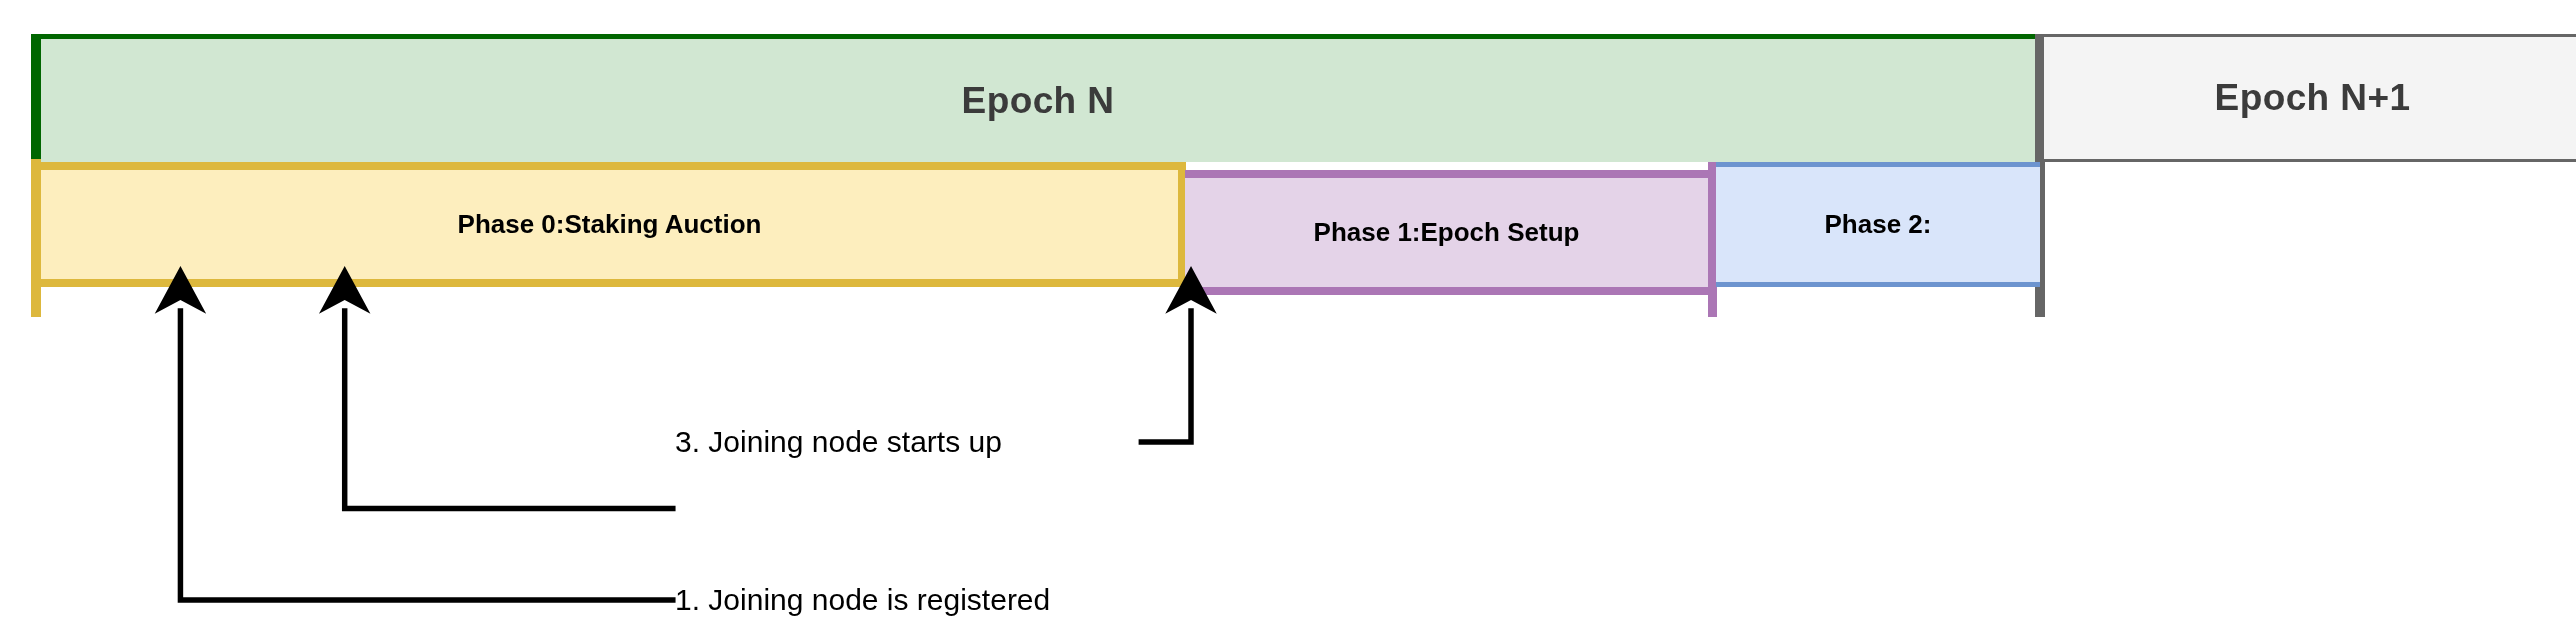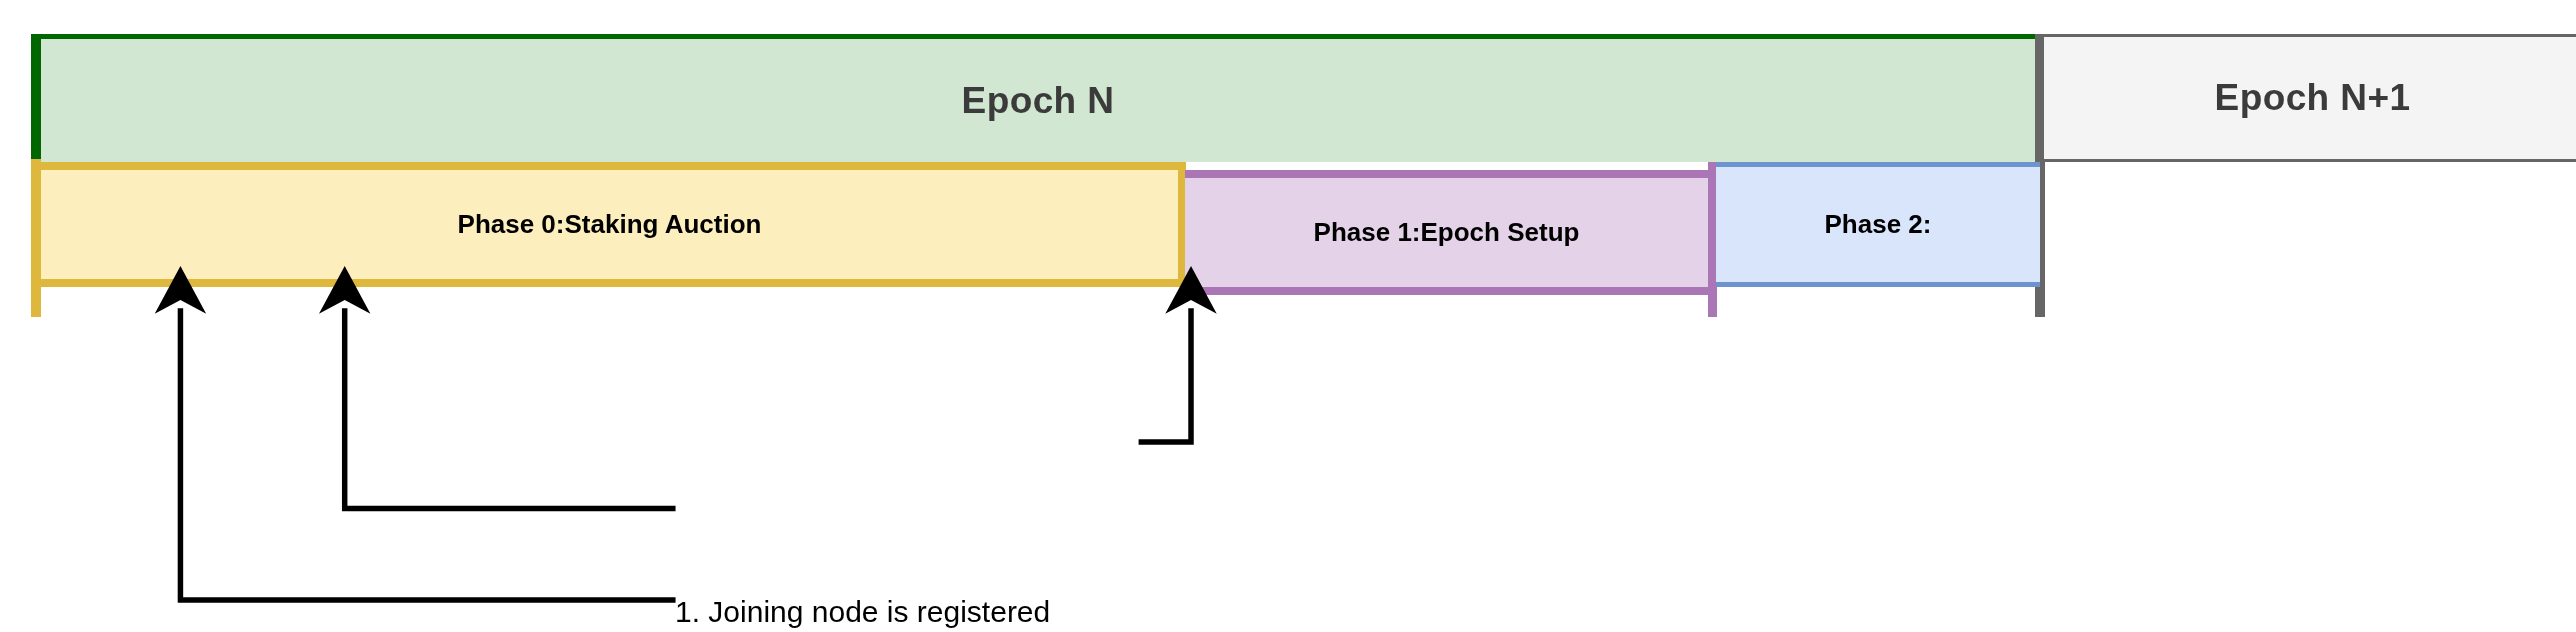--- a/index.html
+++ b/index.html
@@ -89,16 +89,17 @@
       </marker>
     </defs>
 
     <path d="M 863,767 L 230,767 L 230,394" fill="none" stroke="#000000" stroke-width="7" marker-end="url(#ah)"></path>
 
     <path d="M 863,650 L 440,650 L 440,394" fill="none" stroke="#000000" stroke-width="7" marker-end="url(#ah)"></path>
 
     <path d="M 1455,565 L 1522,565 L 1522,394" fill="none" stroke="#000000" stroke-width="7" marker-end="url(#ah)"></path>
   </svg>
 
-  <div class="callout-label" style="left:675px;top:600px;margin-top:12px;">1. Joining node is registered</div>
+  <div class="callout-label" style="left:675px;top:442px;">3. Joining node starts up</div>
+  <div class="callout-label" style="left:675px;top:600px;">1. Joining node is registered</div>
 
 </div>
 
 
 </body></html>

